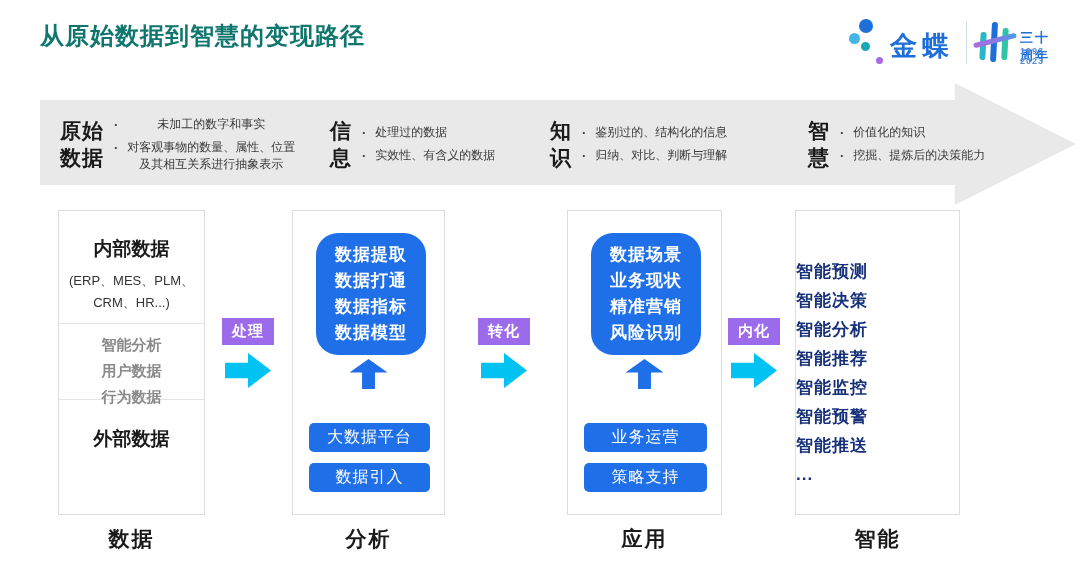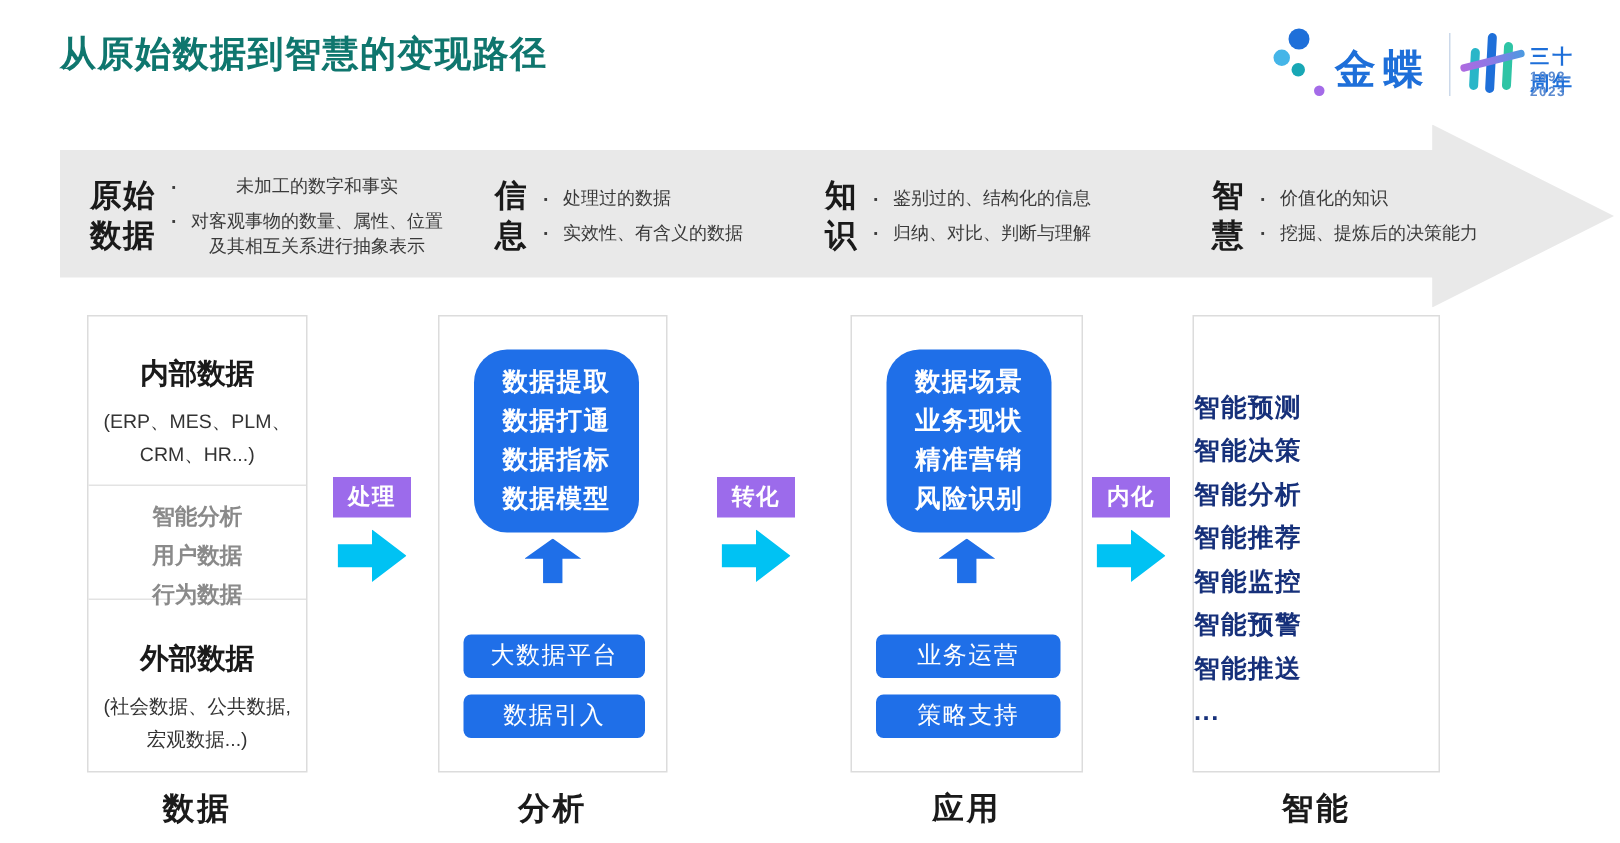--- a/index.html
+++ b/index.html
@@ -212,21 +212,20 @@
       <div class="data-sec-title">内部数据</div>
       <div class="data-sec-sub">(ERP、MES、PLM、CRM、HR...)</div>
     </div>
     <div class="data-section sec-2">
       <div class="gray-item">智能分析</div>
       <div class="gray-item">用户数据</div>
       <div class="gray-item">行为数据</div>
     </div>
     <div class="data-section sec-3">
       <div class="data-sec-title">外部数据</div>
-      <div class="data-sec-sub">(社会数据、公共数据, 宏观数据...)</div>
     </div>
   </div>
 
   <div class="connector conn-1">
     <div class="conn-badge">处理</div>
     <div class="cyan-arrow"></div>
   </div>
 
   <div class="panel panel-analysis">
     <div class="blue-round-box pre">数据提取

